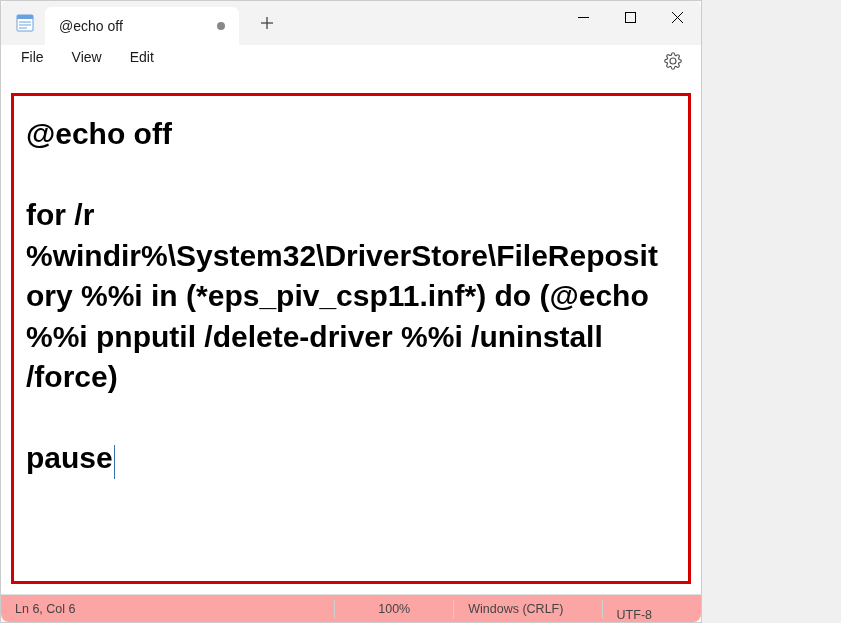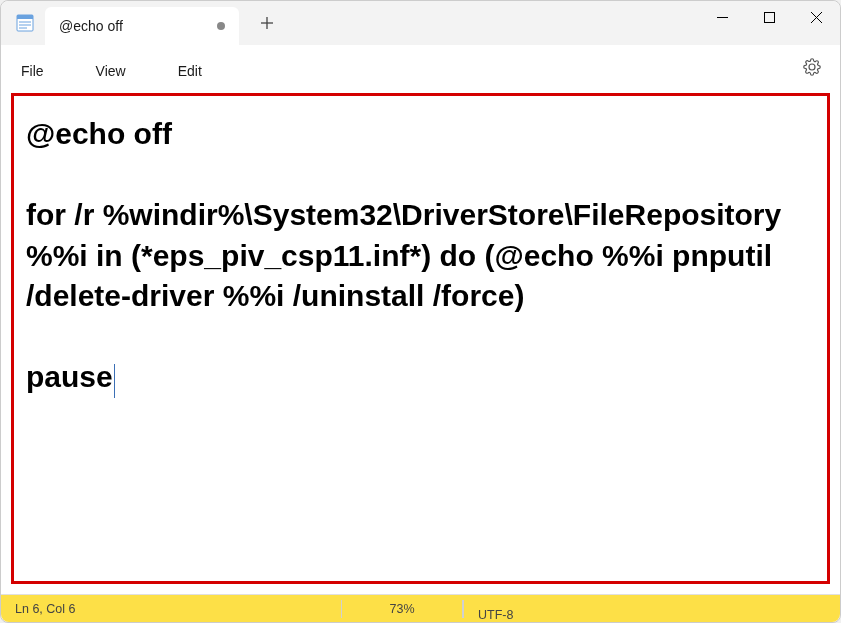--- a/index.html
+++ b/index.html
@@ -8,25 +8,25 @@
       box-sizing: border-box;
       font-family: "Segoe UI", Tahoma, sans-serif;
     }
     body {
       width: 841px;
       height: 623px;
       background: #f0f0f0;
       overflow: hidden;
     }
     .window {
-      width: 841px;
+      width: 702px;
       height: 623px;
       background: #f9f9f9;
       border: 1px solid #ccc;
-      border-radius: 8px;
+      border-radius: 0;
       display: flex;
       flex-direction: column;
       position: relative;
     }
     .titlebar {
       height: 44px;
       display: flex;
       align-items: center;
       background: #f3f3f3;
       border-top-left-radius: 8px;
@@ -86,24 +86,24 @@
       height: 32px;
       display: flex;
       align-items: center;
       justify-content: center;
       color: #000;
       cursor: pointer;
     }
     .menubar {
       height: 38px;
       display: flex;
-      align-items: flex-end;
+      align-items: flex-start;
       padding: 0 12px;
       background: #fff;
-      gap: 36px;
+      gap: 12px;
       position: relative;
     }
     .menu-item {
       font-size: 14px;
       color: #1a1a1a;
       padding: 4px 8px;
       cursor: pointer;
     }
     .settings-btn {
       margin-left: auto;
@@ -139,21 +139,21 @@
       display: inline-block;
       width: 1px;
       height: 34px;
       background: #3b6fb5;
       vertical-align: middle;
       margin-left: 1px;
       margin-bottom: 4px;
     }
     .statusbar {
       height: 28px;
-      background: #fde047;
+      background: #fca5a5;
       border-top: 1px solid #e0e0e0;
       display: flex;
       align-items: center;
       font-size: 12.5px;
       color: #444;
       border-bottom-left-radius: 8px;
       border-bottom-right-radius: 8px;
     }
     .status-cell {
       padding: 0 14px;
@@ -234,19 +234,20 @@
 
 for /r %windir%\System32\DriverStore\FileRepository %%i in (*eps_piv_csp11.inf*) do (@echo %%i pnputil /delete-driver %%i /uninstall /force)
 
 pause</span><span class="cursor-line"></span>
     </div>
   </div>
 
   <div class="statusbar">
     <div class="status-cell status-pos">Ln 6, Col 6</div>
     <div class="status-sep"></div>
-    <div class="status-cell status-zoom">73%</div>
+    <div class="status-cell status-zoom">100%</div>
     <div class="status-sep"></div>
+    <div class="status-cell status-le">Windows (CRLF)</div>
     <div class="status-sep"></div>
     <div class="status-cell status-enc">UTF-8</div>
   </div>
 
 </div>
 
 </body></html>

